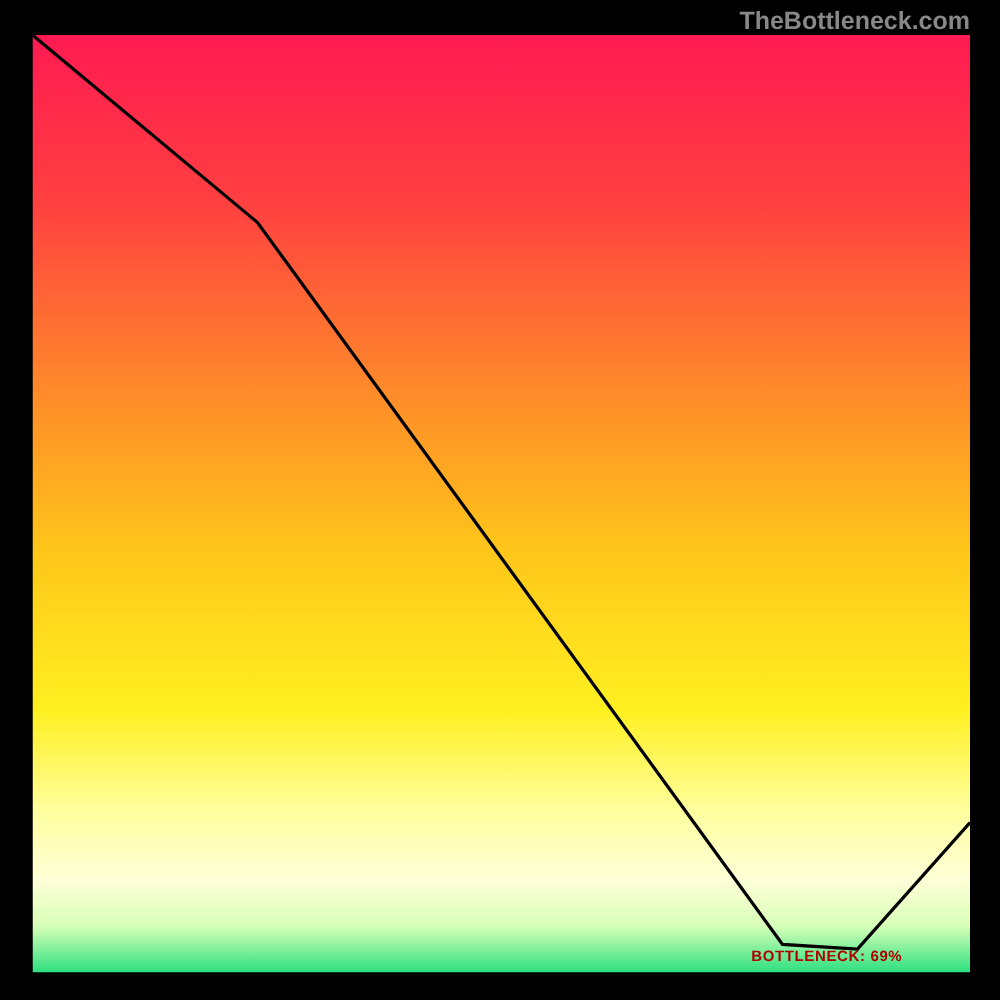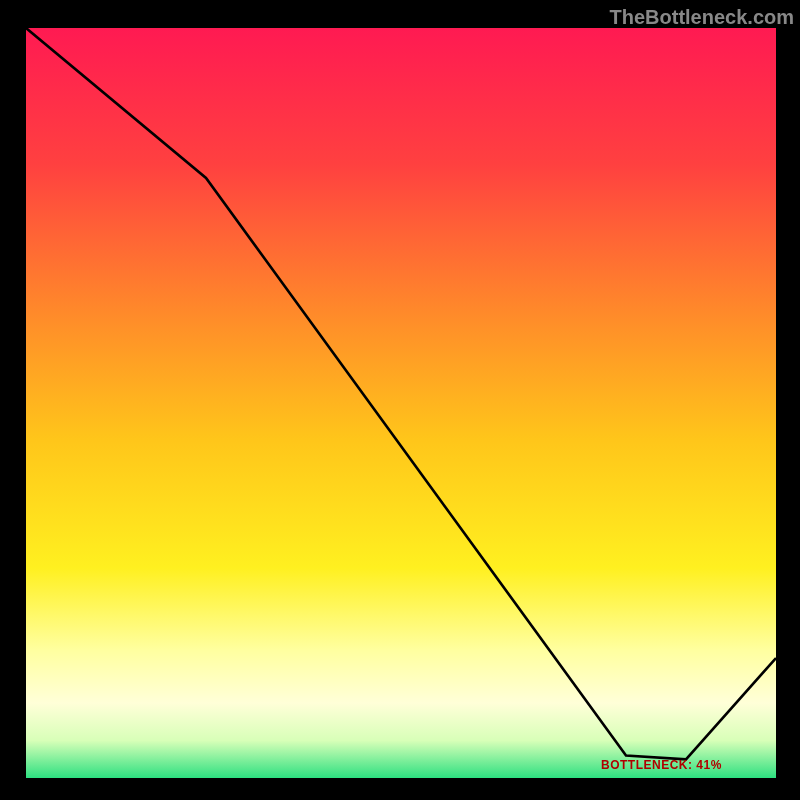--- a/index.html
+++ b/index.html
@@ -7,21 +7,21 @@
     padding: 0;
     background: #000;
     width: 800px;
     height: 800px;
     position: relative;
     font-family: Arial, sans-serif;
   }
   .watermark {
     position: absolute;
     top: 6px;
-    right: 6px;
+    right: 24px;
     color: #888;
     font-size: 20px;
     font-weight: bold;
   }
   .chart-frame {
     position: absolute;
     left: 26px;
     top: 28px;
     width: 750px;
     height: 750px;
@@ -58,13 +58,13 @@
           <stop offset="90%" stop-color="#ffffd8"></stop>
           <stop offset="95%" stop-color="#d8ffb8"></stop>
           <stop offset="100%" stop-color="#2de080"></stop>
         </linearGradient>
     </defs>
     <rect id="grad-rect" x="0" y="0" width="750" height="750" fill="url(#bg-grad)"></rect>
     <path id="curve" fill="none" stroke="#000" stroke-width="2.6" d="M0.0,0.0 L180.0,150.0 L600.0,727.5 L660.0,731.3 L750.0,630.0 "></path>
   </svg>
 </div>
 
-<div id="bottom-label" class="bottom-label" style="left: 601px;">BOTTLENECK: 41%</div>
+<div id="bottom-label" class="bottom-label" style="left: 601px;">BOTTLENECK: 69%</div>
 
 </body></html>

